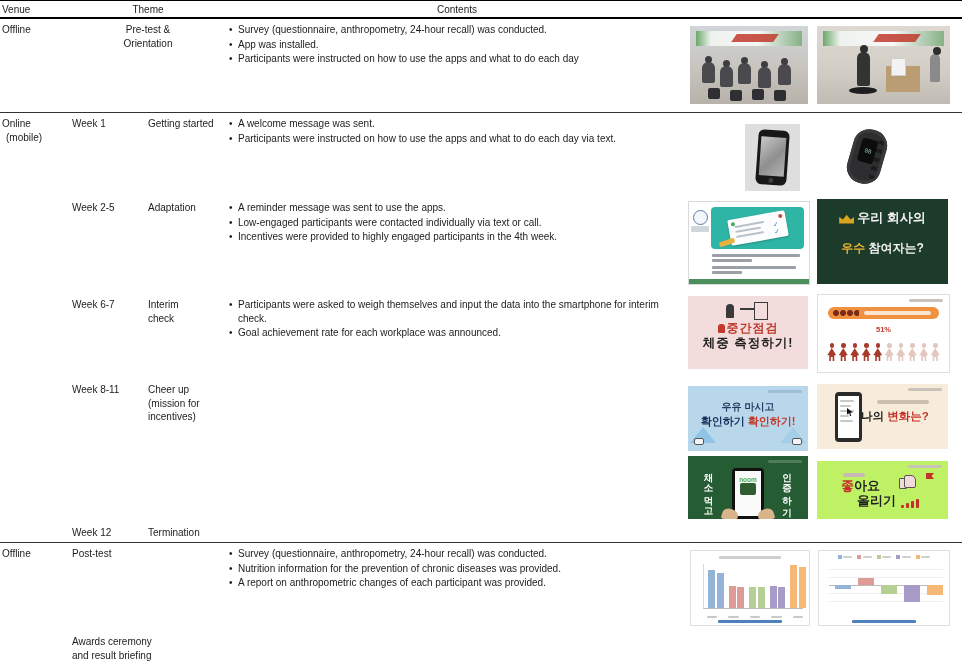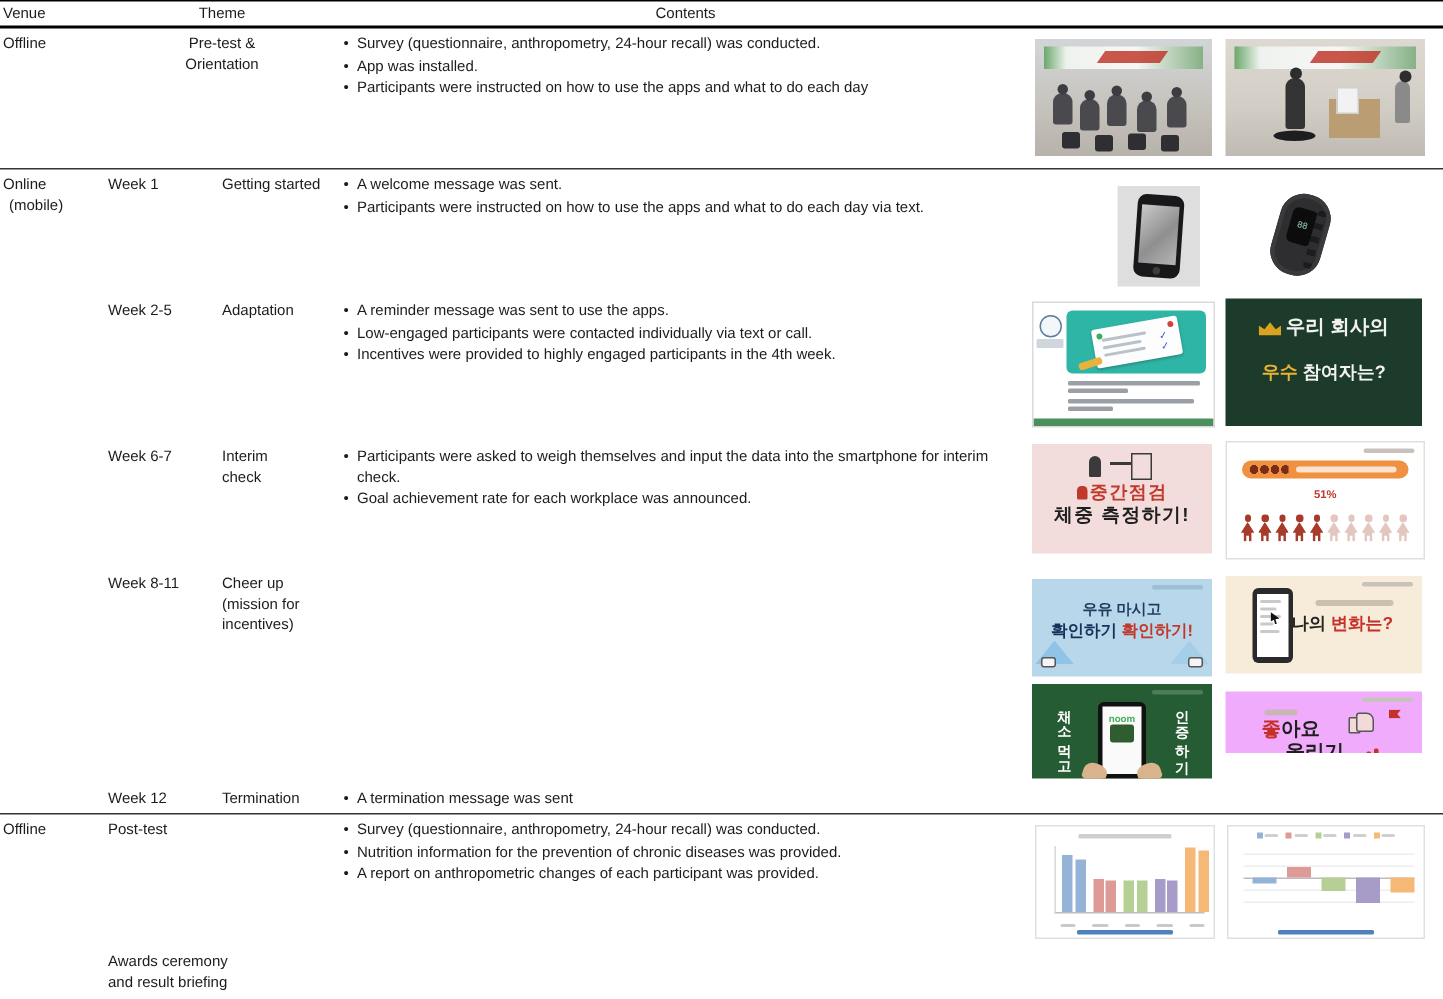--- a/index.html
+++ b/index.html
@@ -115,21 +115,21 @@
   .vtext{position:absolute;top:10px;writing-mode:vertical-rl;text-orientation:upright;font-size:9.5px;font-weight:bold;letter-spacing:2px;}
   .vleft{left:14px;}
   .vright{right:14px;}
   .vegcard .vphone{position:absolute;left:44px;top:12px;width:32px;height:51px;background:#111;border-radius:4px;}
   .vegcard .vscr{position:absolute;left:3px;top:3px;right:3px;bottom:3px;background:#fafafa;}
   .vegcard .brand{color:#3fae58;font-size:6.5px;text-align:center;margin-top:2px;font-weight:bold;}
   .vegcard .food{position:absolute;left:5px;top:12px;width:16px;height:12px;background:#2f5d2f;border-radius:2px;}
   .vegcard .hand{position:absolute;width:16px;height:12px;background:#d9b38c;border-radius:45% 45% 20% 20%;bottom:-2px;}
   .h-l{left:34px;transform:rotate(18deg);}
   .h-r{left:70px;transform:rotate(-18deg);}
-  .likecard{left:131px;top:82px;width:131px;height:41px;background:#f0abfc;}
+  .likecard{left:131px;top:82px;width:131px;height:58px;background:#bef264;}
   .likecard .lt{position:absolute;left:26px;top:12px;width:22px;height:4px;background:#c9b6b6;border-radius:2px;}
   .likecard .l1{position:absolute;left:24px;top:18px;font-size:13px;font-weight:bold;color:#1f1f1f;}
   .likecard .l1 .red{color:#c6302a;}
   .likecard .l2{position:absolute;left:40px;top:33px;font-size:13px;font-weight:bold;color:#1f1f1f;}
   .thumbup{position:absolute;left:82px;top:14px;width:16px;height:14px;}
   .thumbup .fist{position:absolute;left:0;bottom:0;width:6px;height:9px;border:1.5px solid #555;border-radius:1px;background:#f2dada;}
   .thumbup .thb{position:absolute;left:5px;bottom:1px;width:10px;height:11px;border:1.5px solid #555;border-radius:2px 5px 2px 2px;background:#f2dada;}
   .sbars{position:absolute;left:84px;top:38px;display:flex;align-items:flex-end;gap:2px;}
   .sbars i{display:block;width:3px;background:#c6302a;border-radius:1px;}
   .flagr{position:absolute;right:14px;top:12px;width:8px;height:6px;background:#c6302a;clip-path:polygon(0 0,100% 0,70% 50%,100% 100%,0 100%);}
@@ -415,23 +415,20 @@
         </div>
         <div class="flagr"></div>
       </div>
     </div>
   </div>
 
   <div class="row r5">
     <div class="cv"></div>
     <div class="cw">Week 12</div>
     <div class="ct">Termination</div>
-    <div class="cc">
-      <div class="bullet">A termination message was sent</div>
-    </div>
     <div class="ci"></div>
   </div>
 
   <div class="row r6">
     <div class="cv">Offline</div>
     <div class="cwt" style="padding-left:2px;">Post-test</div>
     <div class="cc">
       <div class="bullet">Survey (questionnaire, anthropometry, 24-hour recall) was conducted.</div>
       <div class="bullet">Nutrition information for the prevention of chronic diseases was provided.</div>
       <div class="bullet">A report on anthropometric changes of each participant was provided.</div>

